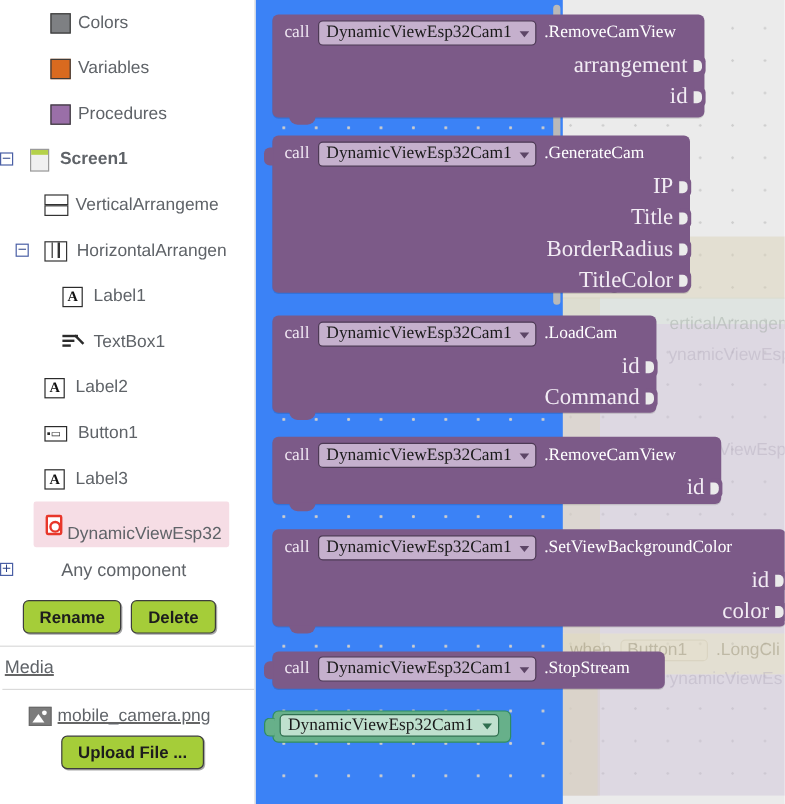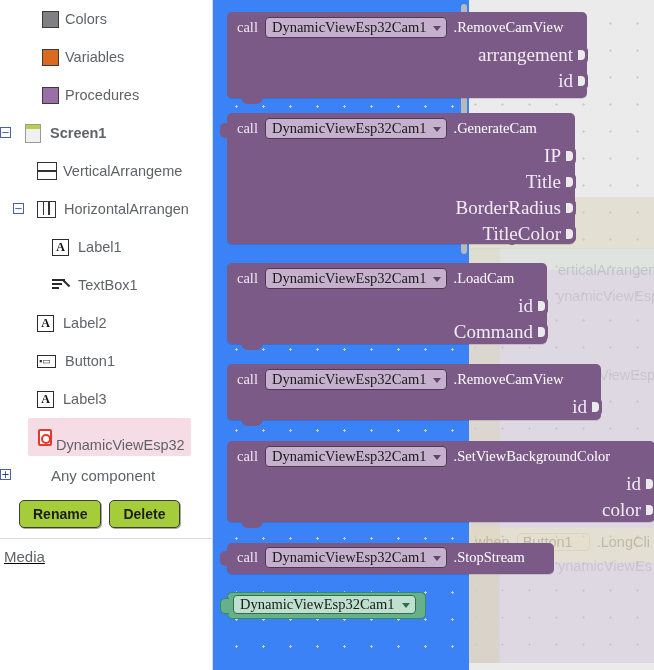--- a/index.html
+++ b/index.html
@@ -321,20 +321,29 @@
       </div>
     </div>
 
     <div style="display:flex;gap:8px;padding:6px 0 10px 19px;">
       <button class="btn-green">Rename</button>
       <button class="btn-green">Delete</button>
     </div>
 
     <div class="panel-sep" style="padding-left:2px;text-decoration:underline;">
       <div class="panel-title">Media</div>
+      <div class="panel-sep" style="padding-top:14px;">
+        <div style="display:flex;align-items:center;gap:5px;padding-left:22px;">
+          <span class="ic ic-media"></span>
+          <span style="font-size:14.5px;color:#5f6368;">mobile_camera.png</span>
+        </div>
+        <div style="padding:8px 0 0 49px;">
+          <button class="btn-green">Upload File ...</button>
+        </div>
+      </div>
     </div>
   </div>
 
   <div id="workspace">
     <div id="grid"></div>
 
     <div class="ghost" style="left:248px;top:197px;width:200px;height:52px;background:#d8cfb1;border-radius:6px;"></div>
     <div class="ghost" style="left:251px;top:203px;font-size:14.5px;color:#8e8669;">.Initialize</div>
     <div class="ghost" style="left:243px;top:228px;">alArrangem</div>
 

